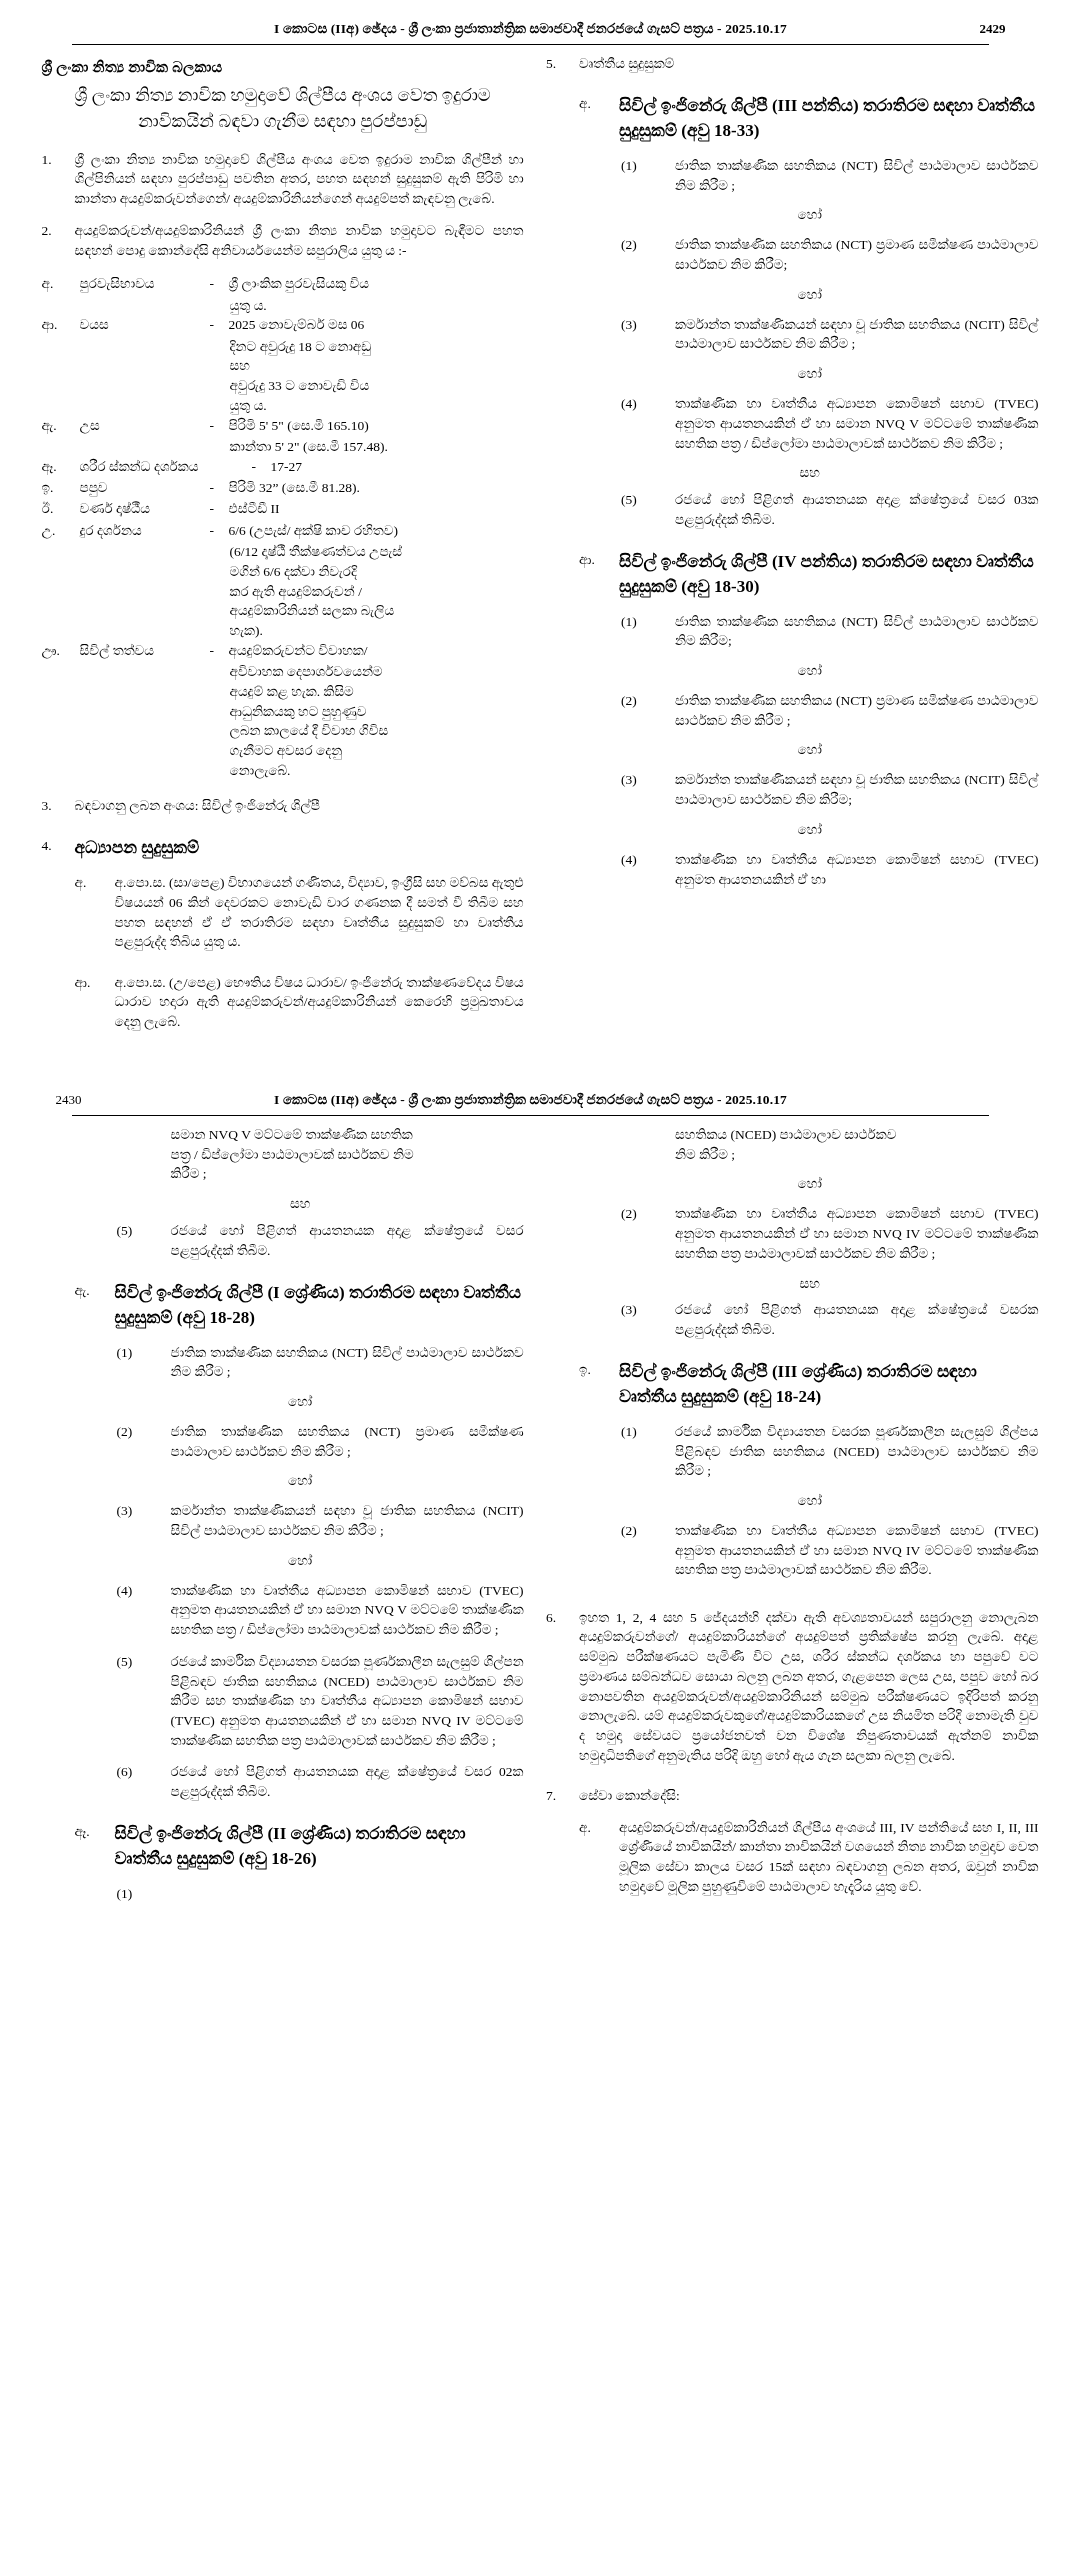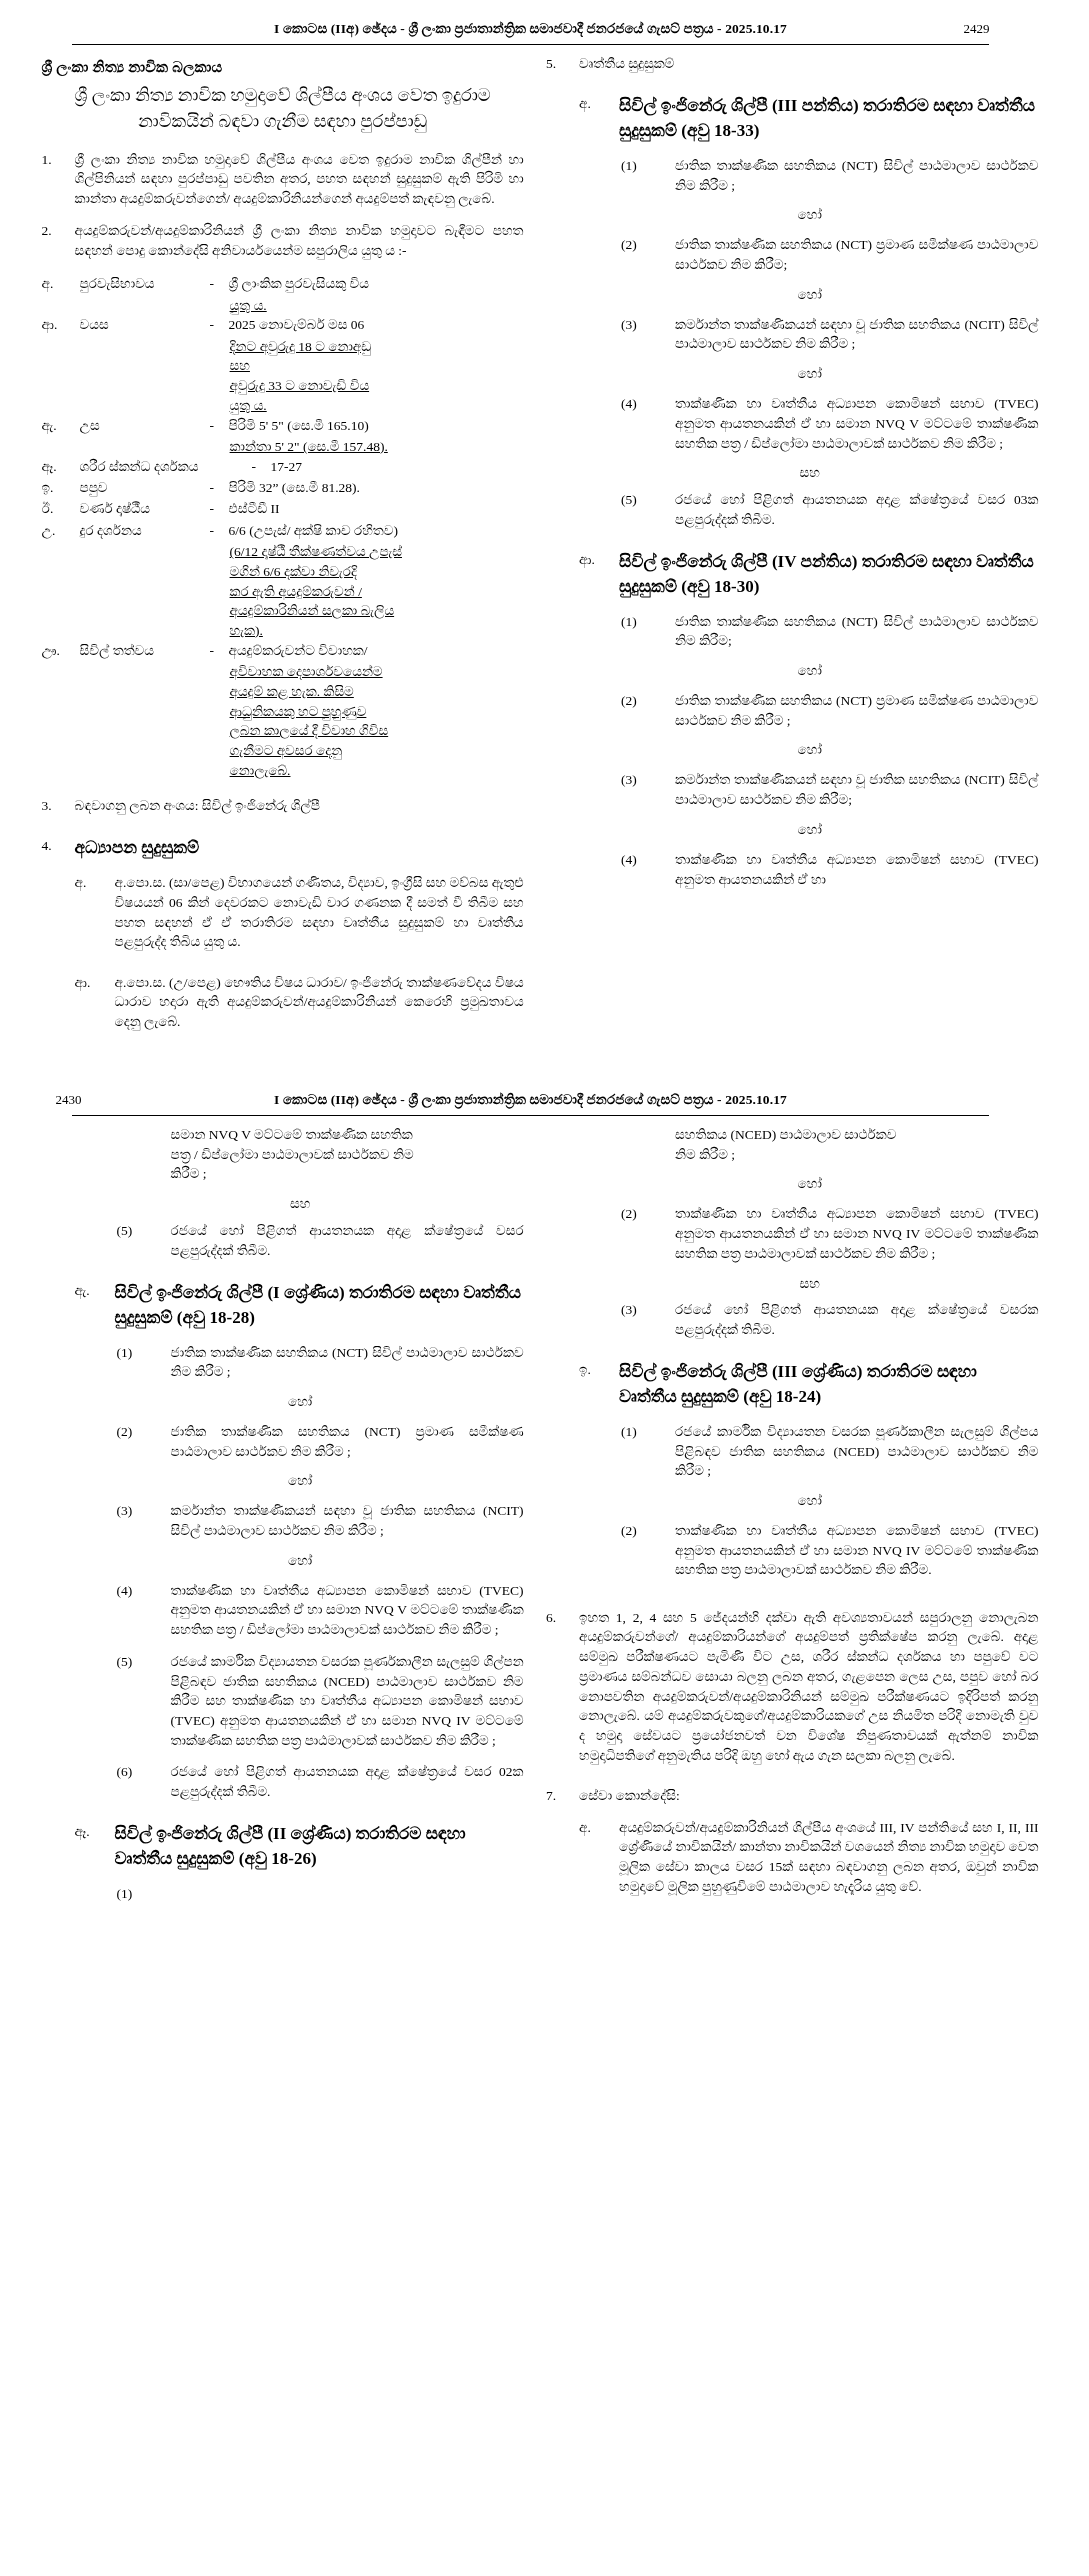--- a/index.html
+++ b/index.html
@@ -32,21 +32,21 @@
     font-weight: bold;
     line-height: 26px;
   }
   .running-head .folio {
     position: absolute;
     top: 0;
     font-size: 13px;
     font-weight: normal;
     font-family: "Liberation Serif", serif;
   }
-  .running-head.right-folio .folio { right: 49px; }
+  .running-head.right-folio .folio { right: 33px; font-weight: bold; }
   .running-head.left-folio  .folio { left: 33px; }
   .running-head .head-text {
     text-align: center;
     display: block;
     padding: 0 75px;
     font-size: 13.5px;
     letter-spacing: 0.1px;
   }
   .rule {
     border: 0;
@@ -141,21 +141,21 @@
   .def-term  { flex: 0 0 130px; }
   .def-term.wide { flex: 0 0 172px; }
   .def-dash  { flex: 0 0 19px; text-align: left; }
   .def-val   { flex: 1 1 auto; }
   .def-cont {
     display: flex;
     font-size: 13.5px;
     line-height: 1.46;
   }
   .def-cont .spacer { flex: 0 0 188px; }
-  .def-cont .txt { flex: 1 1 auto; text-decoration: underline; }
+  .def-cont .txt { flex: 1 1 auto; }
 
   .defs { margin: 14px 0 0 0; }
   .gap-sm { height: 8.7px; }
   .gap-md { height: 15.6px; }
 
   .spacer-block { height: 31px; }
 </style>
 </head>
 <body>
 

